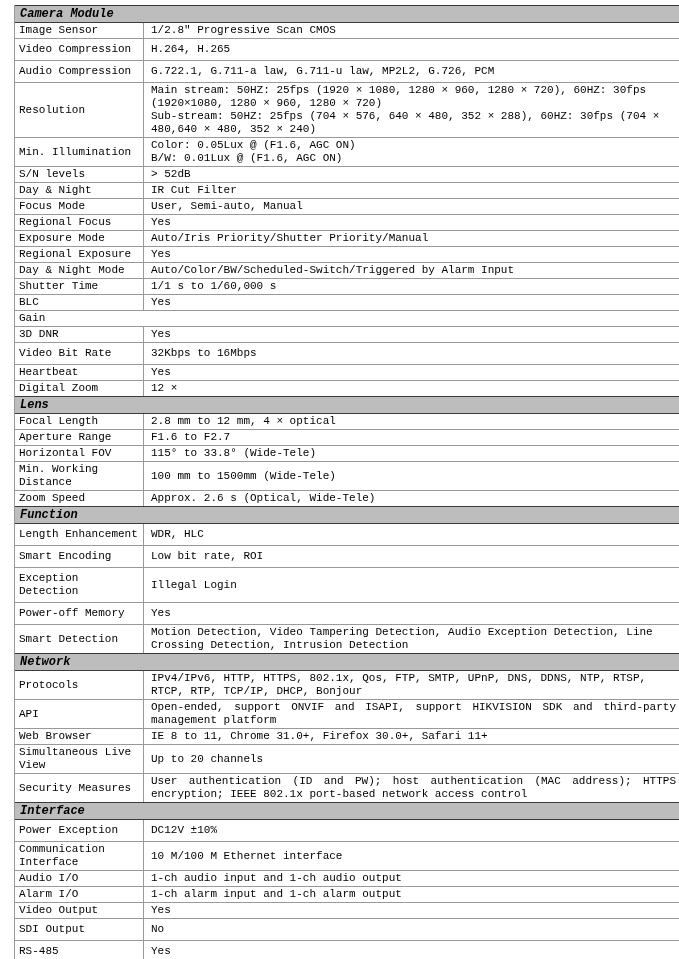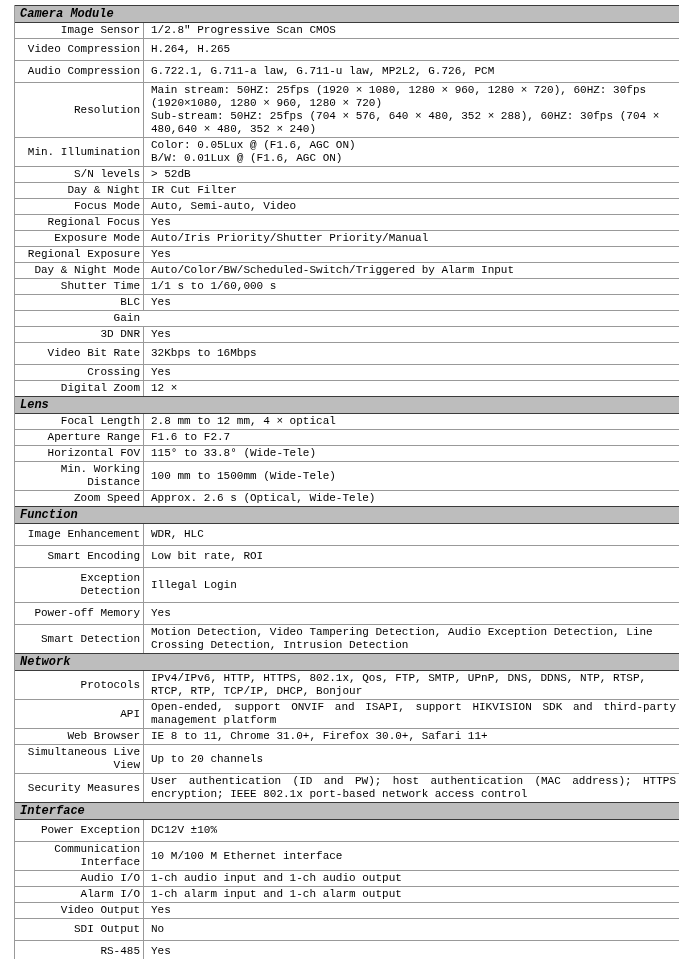--- a/index.html
+++ b/index.html
@@ -48,21 +48,20 @@
   .cell{
     font-size:11px;
     line-height:13px;
     display:flex;
     align-items:center;
   }
   .cell.label{
     width:128px;
     flex:0 0 128px;
     padding:1px 3px 1px 4px;
-    text-align:right;
   }
   .cell.value{
     flex:1 1 auto;
     padding:1px 6px 1px 7px;
     border-left:1px solid var(--border);
   }
   .label-text,.value-text{
     display:block;
     width:100%;
     white-space:pre-line;
@@ -143,21 +142,21 @@
     <div class="cell value">
       <span class="value-text">IR Cut Filter</span>
     </div>
   </div>
 
   <div class="row">
     <div class="cell label">
       <span class="label-text">Focus Mode</span>
     </div>
     <div class="cell value">
-      <span class="value-text">Auto, Semi-auto, Video</span>
+      <span class="value-text">User, Semi-auto, Manual</span>
     </div>
   </div>
 
   <div class="row">
     <div class="cell label">
       <span class="label-text">Regional Focus</span>
     </div>
     <div class="cell value">
       <span class="value-text">Yes</span>
     </div>
@@ -228,21 +227,21 @@
     <div class="cell label">
       <span class="label-text">Video Bit Rate</span>
     </div>
     <div class="cell value">
       <span class="value-text">32Kbps to 16Mbps</span>
     </div>
   </div>
 
   <div class="row">
     <div class="cell label">
-      <span class="label-text">Crossing</span>
+      <span class="label-text">Heartbeat</span>
     </div>
     <div class="cell value">
       <span class="value-text">Yes</span>
     </div>
   </div>
 
   <div class="row">
     <div class="cell label">
       <span class="label-text">Digital Zoom</span>
     </div>
@@ -305,21 +304,21 @@
 </div>
   </div>
 
   <div class="section">
     <div class="section-header">
       <span class="section-title">Function</span>
     </div>
     <div class="rows">
   <div class="row tall">
     <div class="cell label">
-      <span class="label-text">Image Enhancement</span>
+      <span class="label-text">Length Enhancement</span>
     </div>
     <div class="cell value">
       <span class="value-text">WDR, HLC</span>
     </div>
   </div>
 
   <div class="row tall">
     <div class="cell label">
       <span class="label-text">Smart Encoding</span>
     </div>

